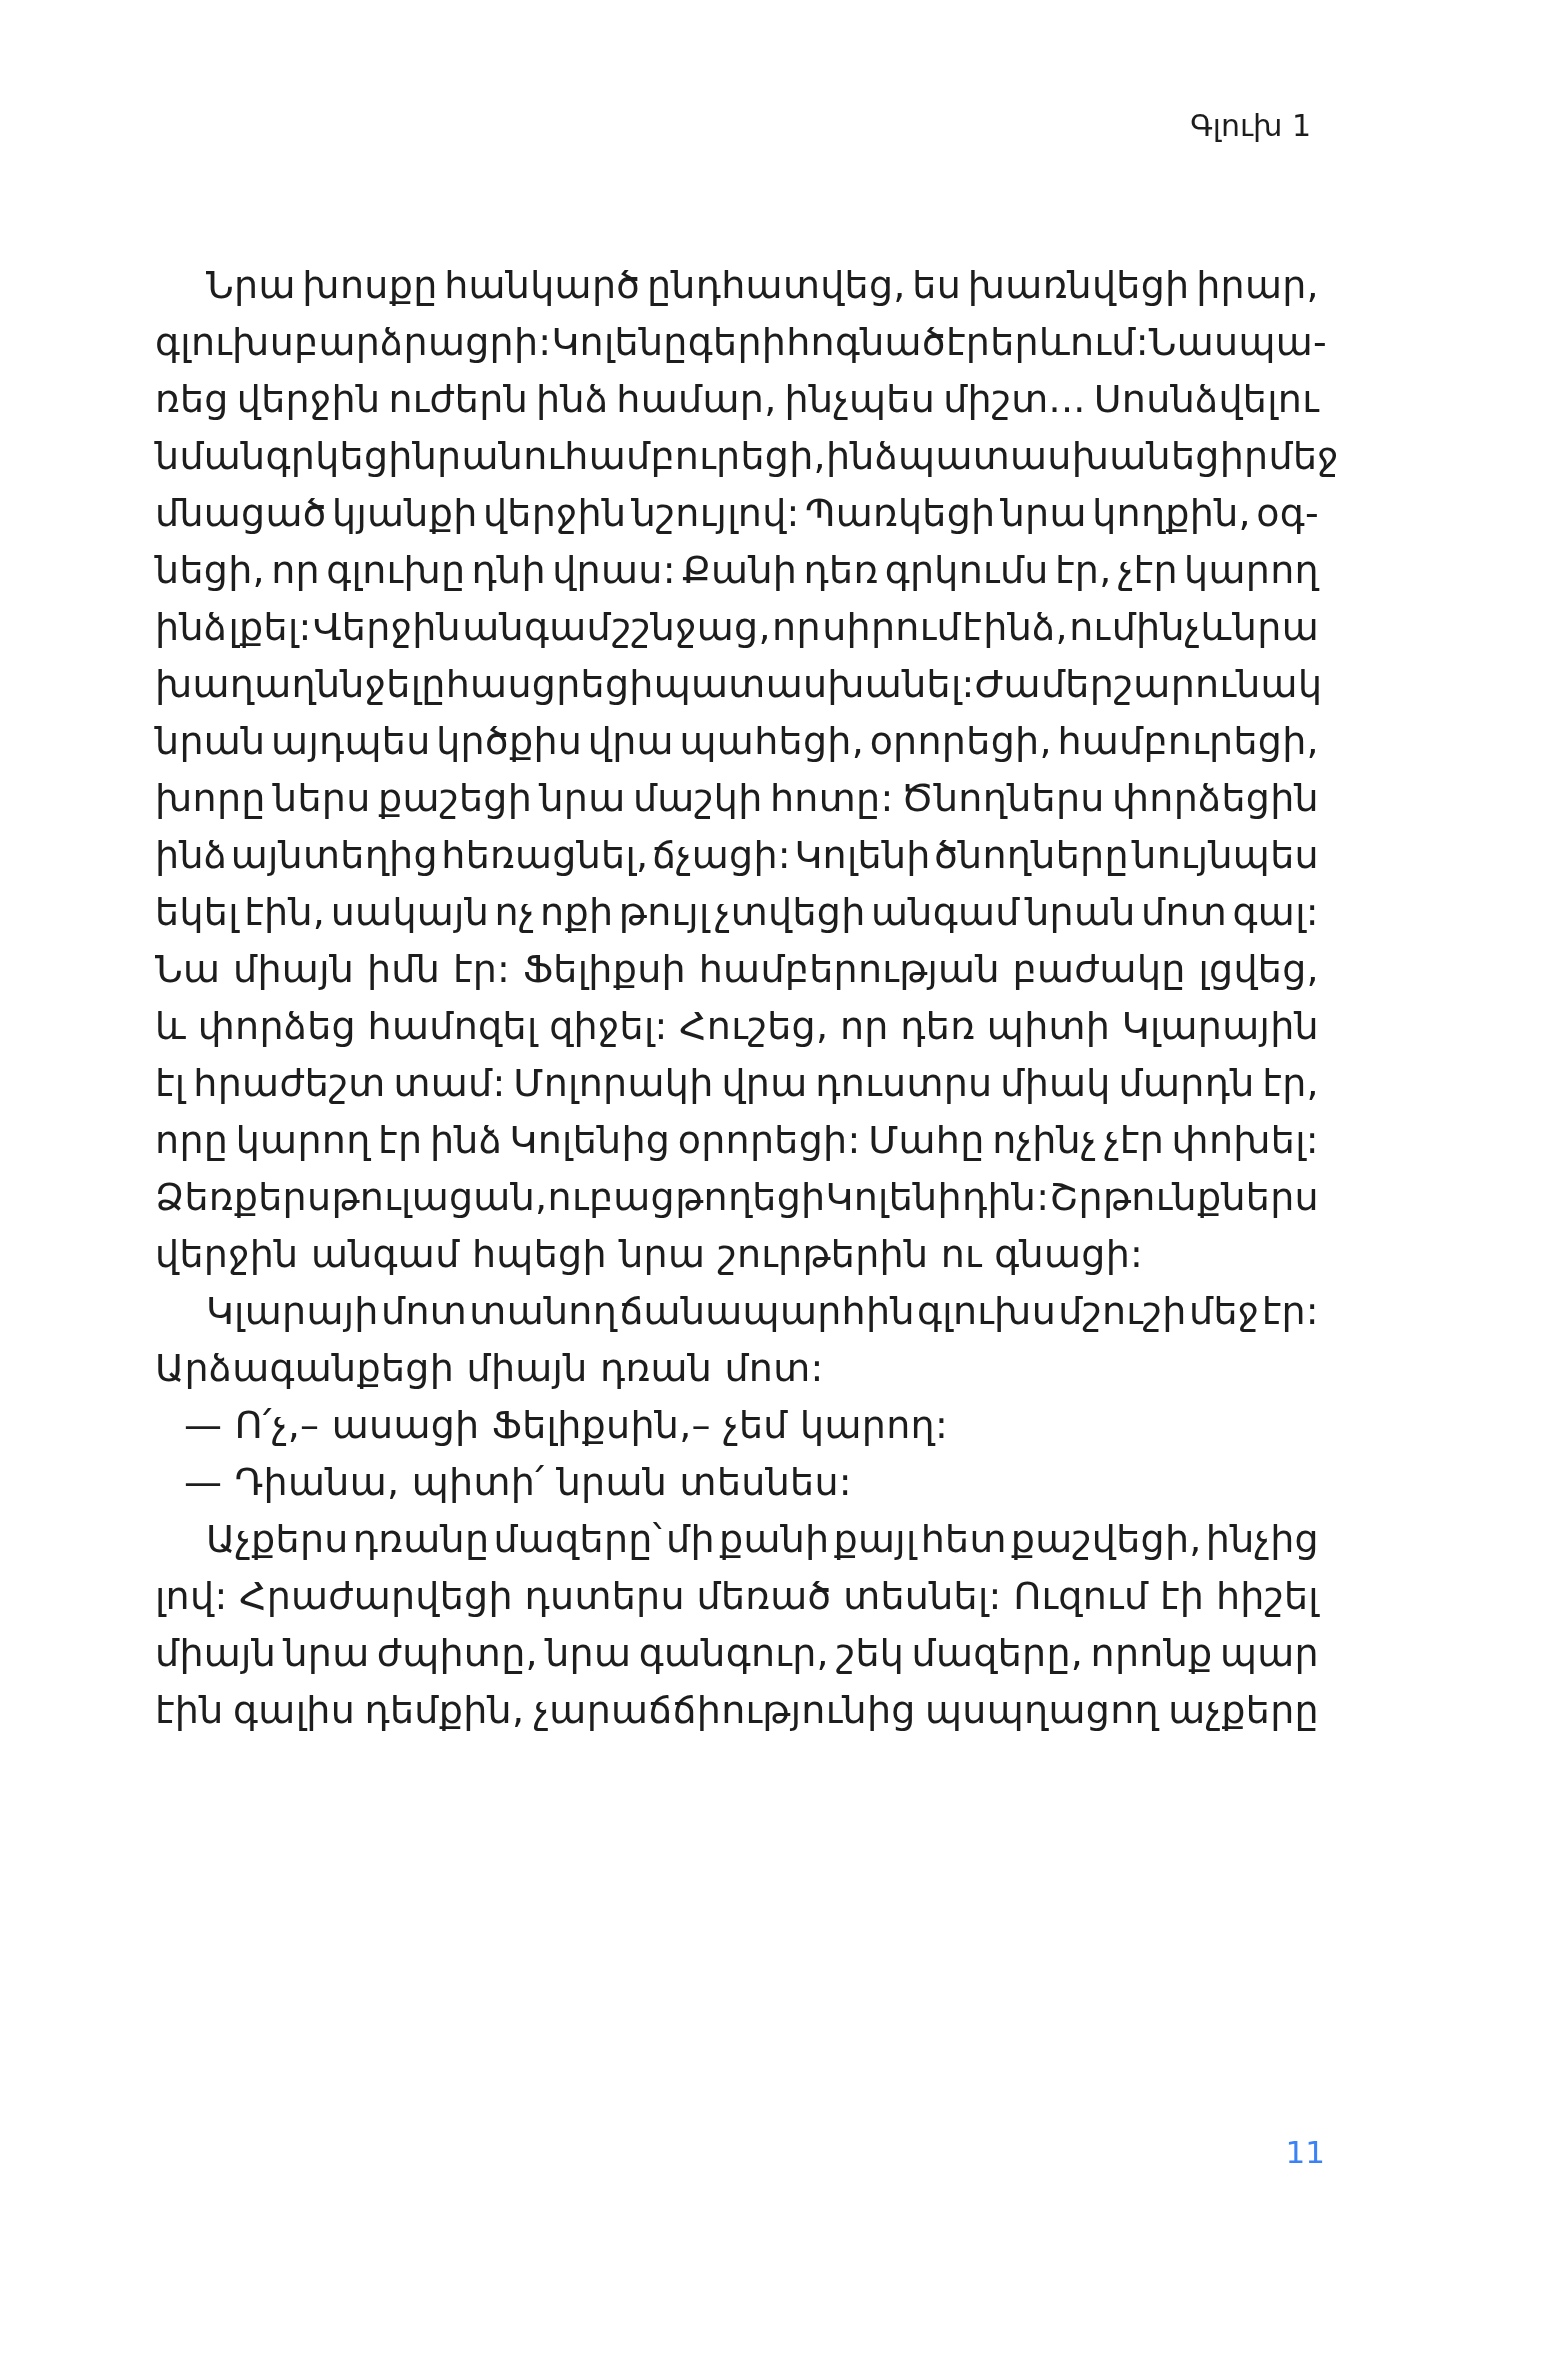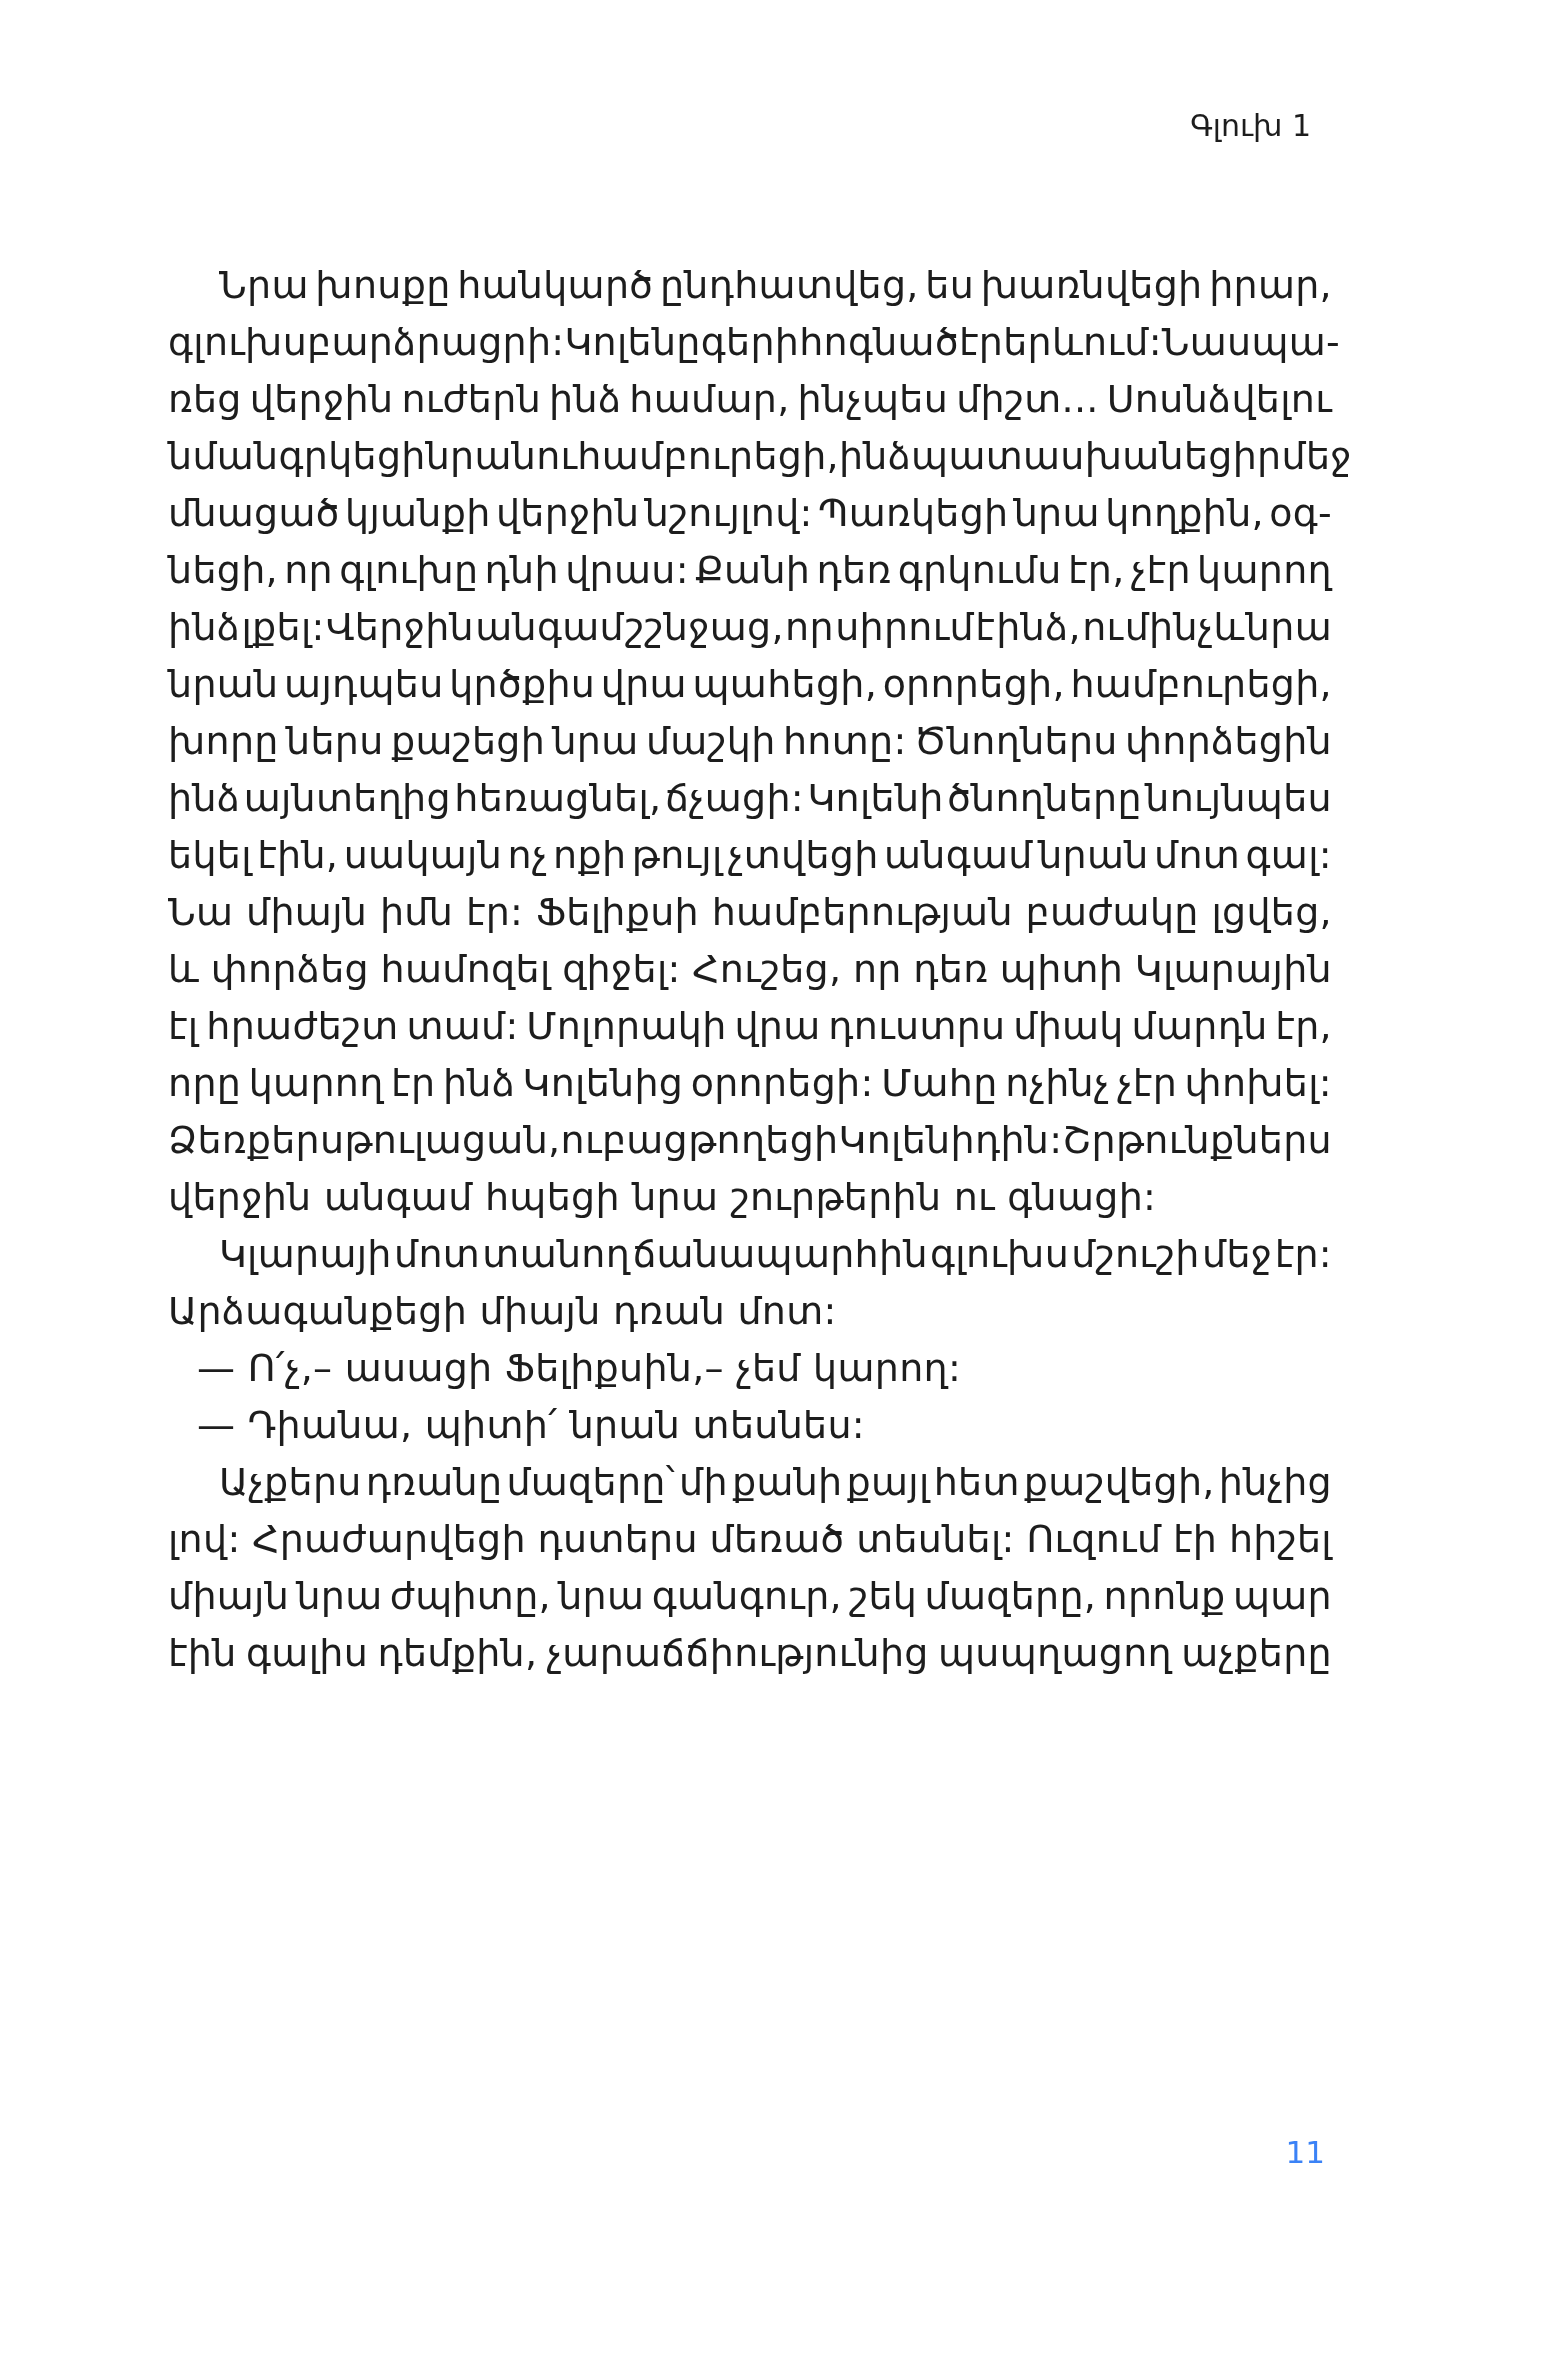--- a/index.html
+++ b/index.html
@@ -21,21 +21,20 @@
     right: 251px;
     font-size: 30px;
     line-height: 43px;
     color: #1d1d1d;
   }
   .text-block {
     position: absolute;
     left: 155px;
     top: 257px;
     width: 1164px;
-    margin-left: 13px;
   }
   .line {
     height: 57px;
     line-height: 57px;
     font-size: 38px;
     letter-spacing: 0.3px;
     white-space: nowrap;
     box-sizing: border-box;
   }
   .line.justify {
@@ -129,20 +128,28 @@
       <span>Վերջին</span>
       <span>անգամ</span>
       <span>շշնջաց,</span>
       <span>որ</span>
       <span>սիրում</span>
       <span>է</span>
       <span>ինձ,</span>
       <span>ու</span>
       <span>մինչև</span>
       <span>նրա</span>
+    </div>
+    <div class="line justify">
+      <span>խաղաղ</span>
+      <span>ննջելը</span>
+      <span>հասցրեցի</span>
+      <span>պատասխանել:</span>
+      <span>Ժամեր</span>
+      <span>շարունակ</span>
     </div>
     <div class="line justify">
       <span>նրան</span>
       <span>այդպես</span>
       <span>կրծքիս</span>
       <span>վրա</span>
       <span>պահեցի,</span>
       <span>օրորեցի,</span>
       <span>համբուրեցի,</span>
     </div>

